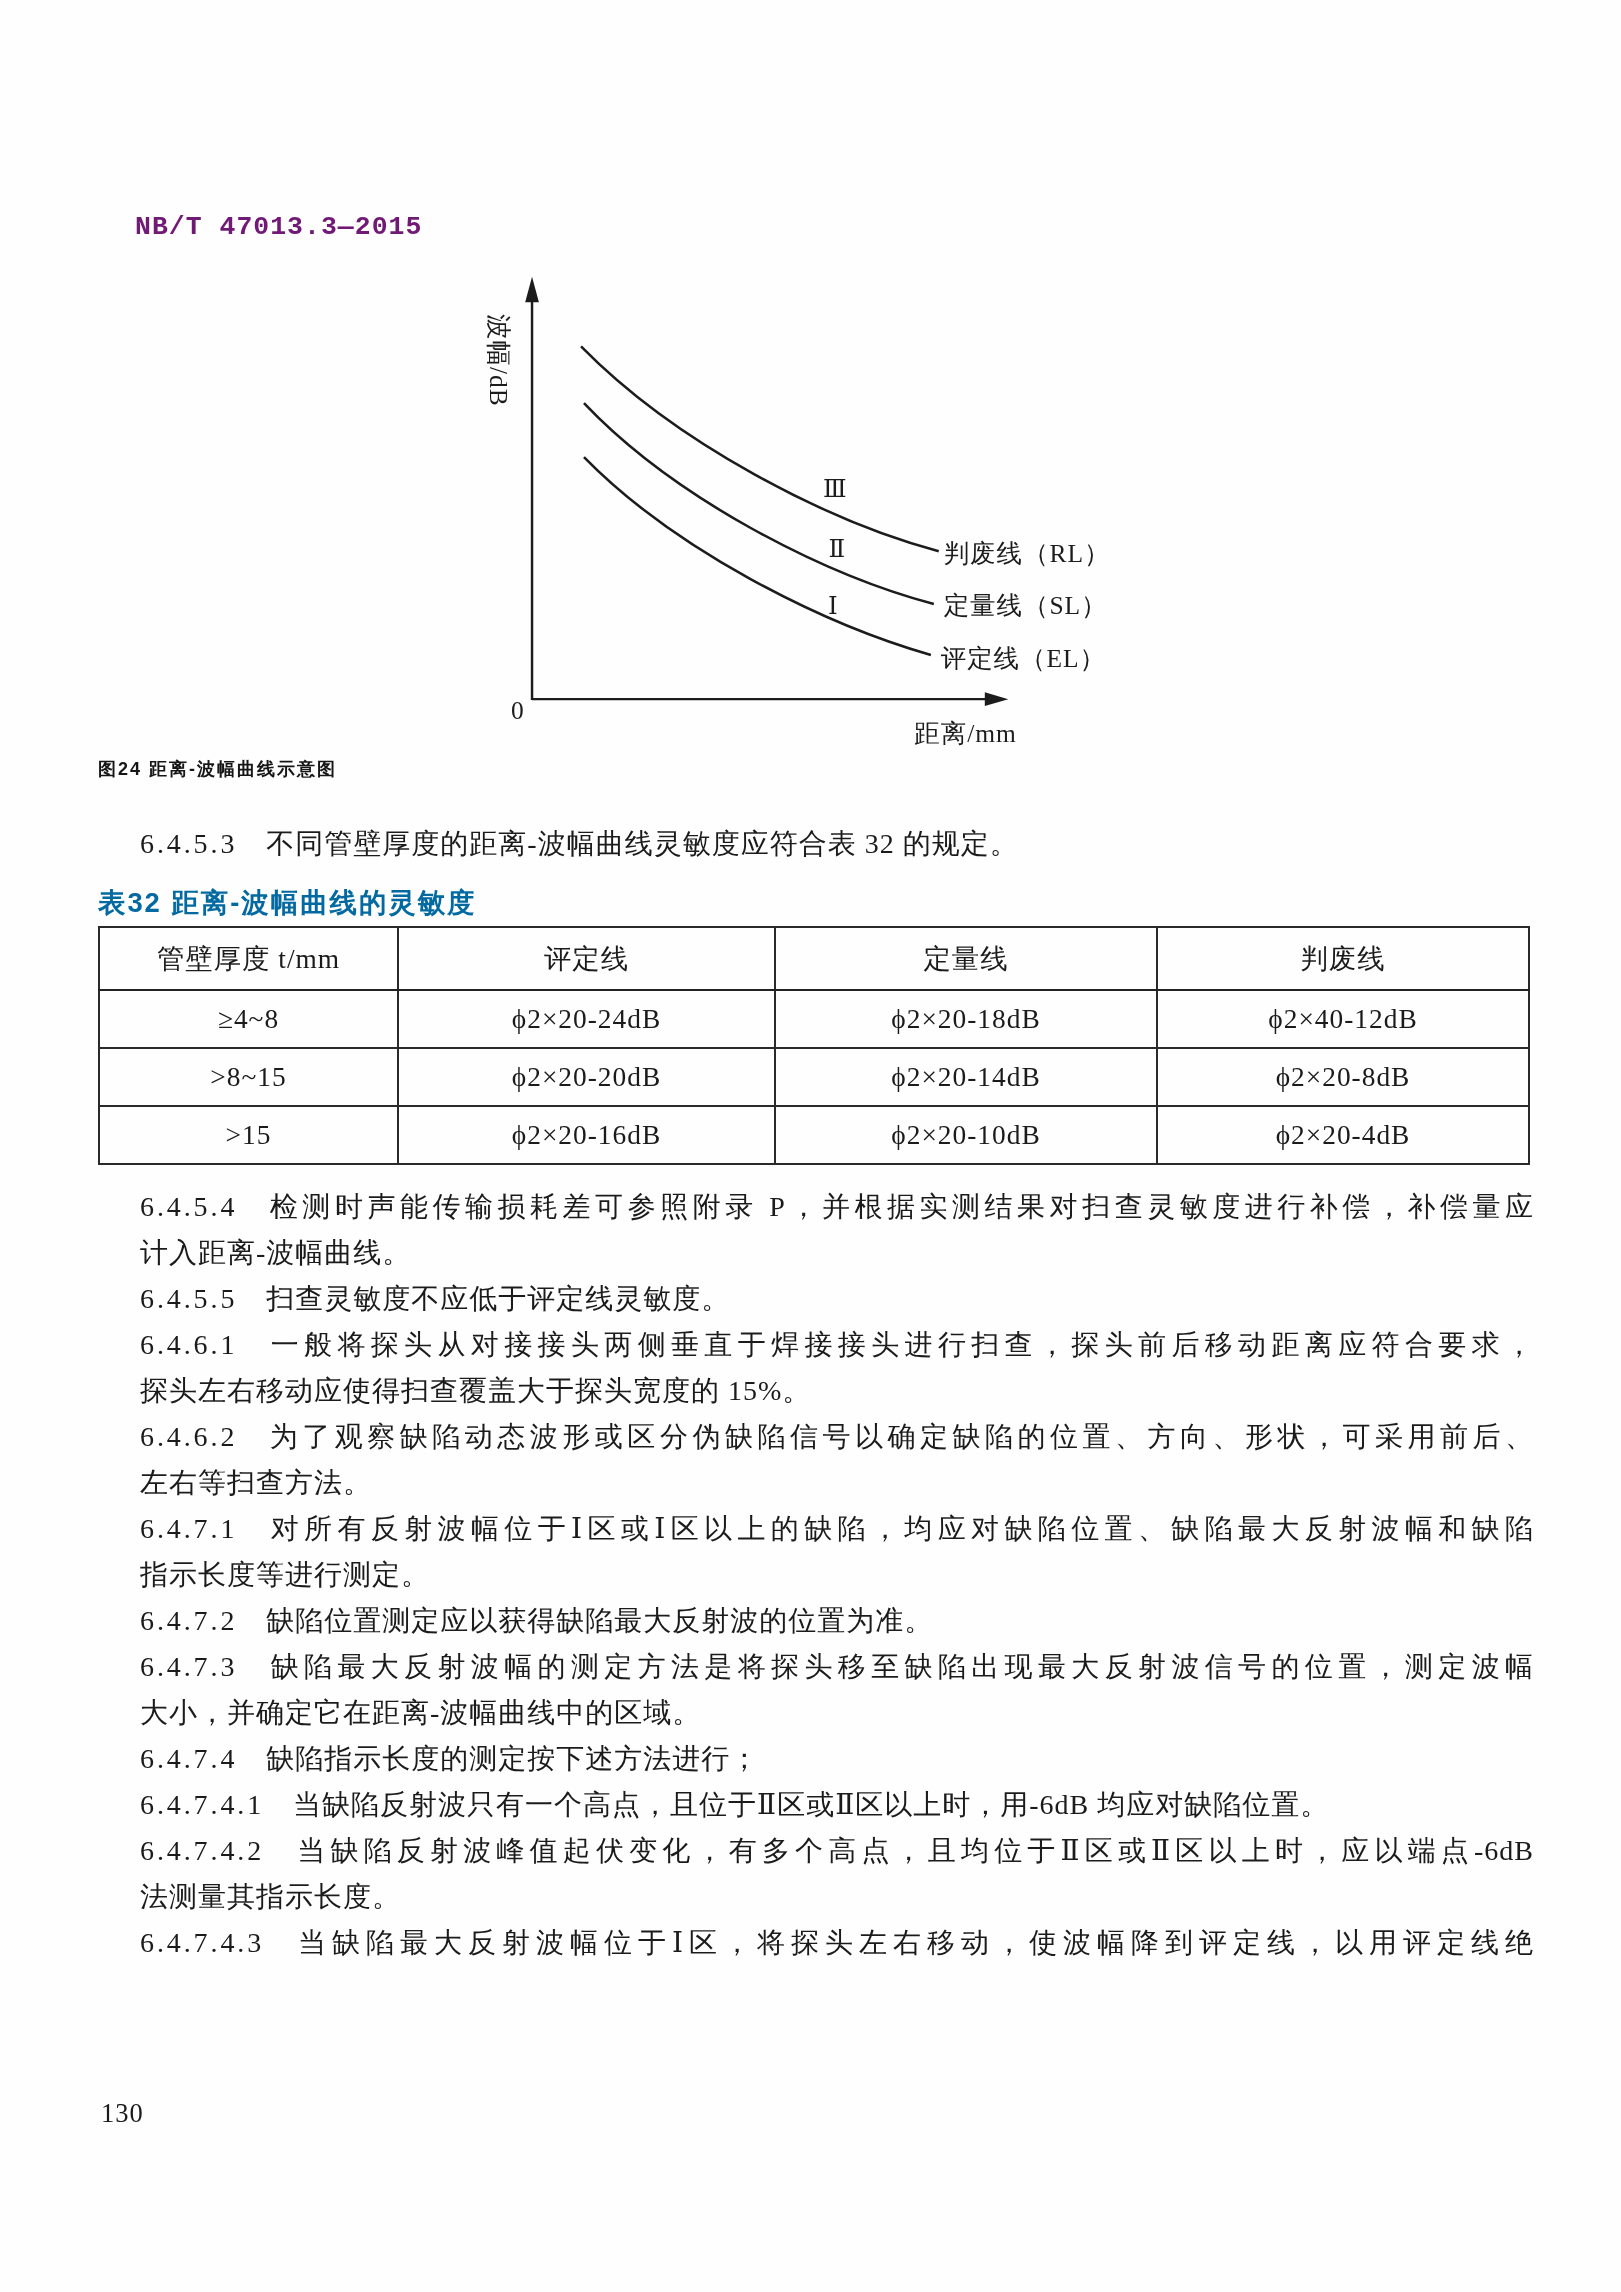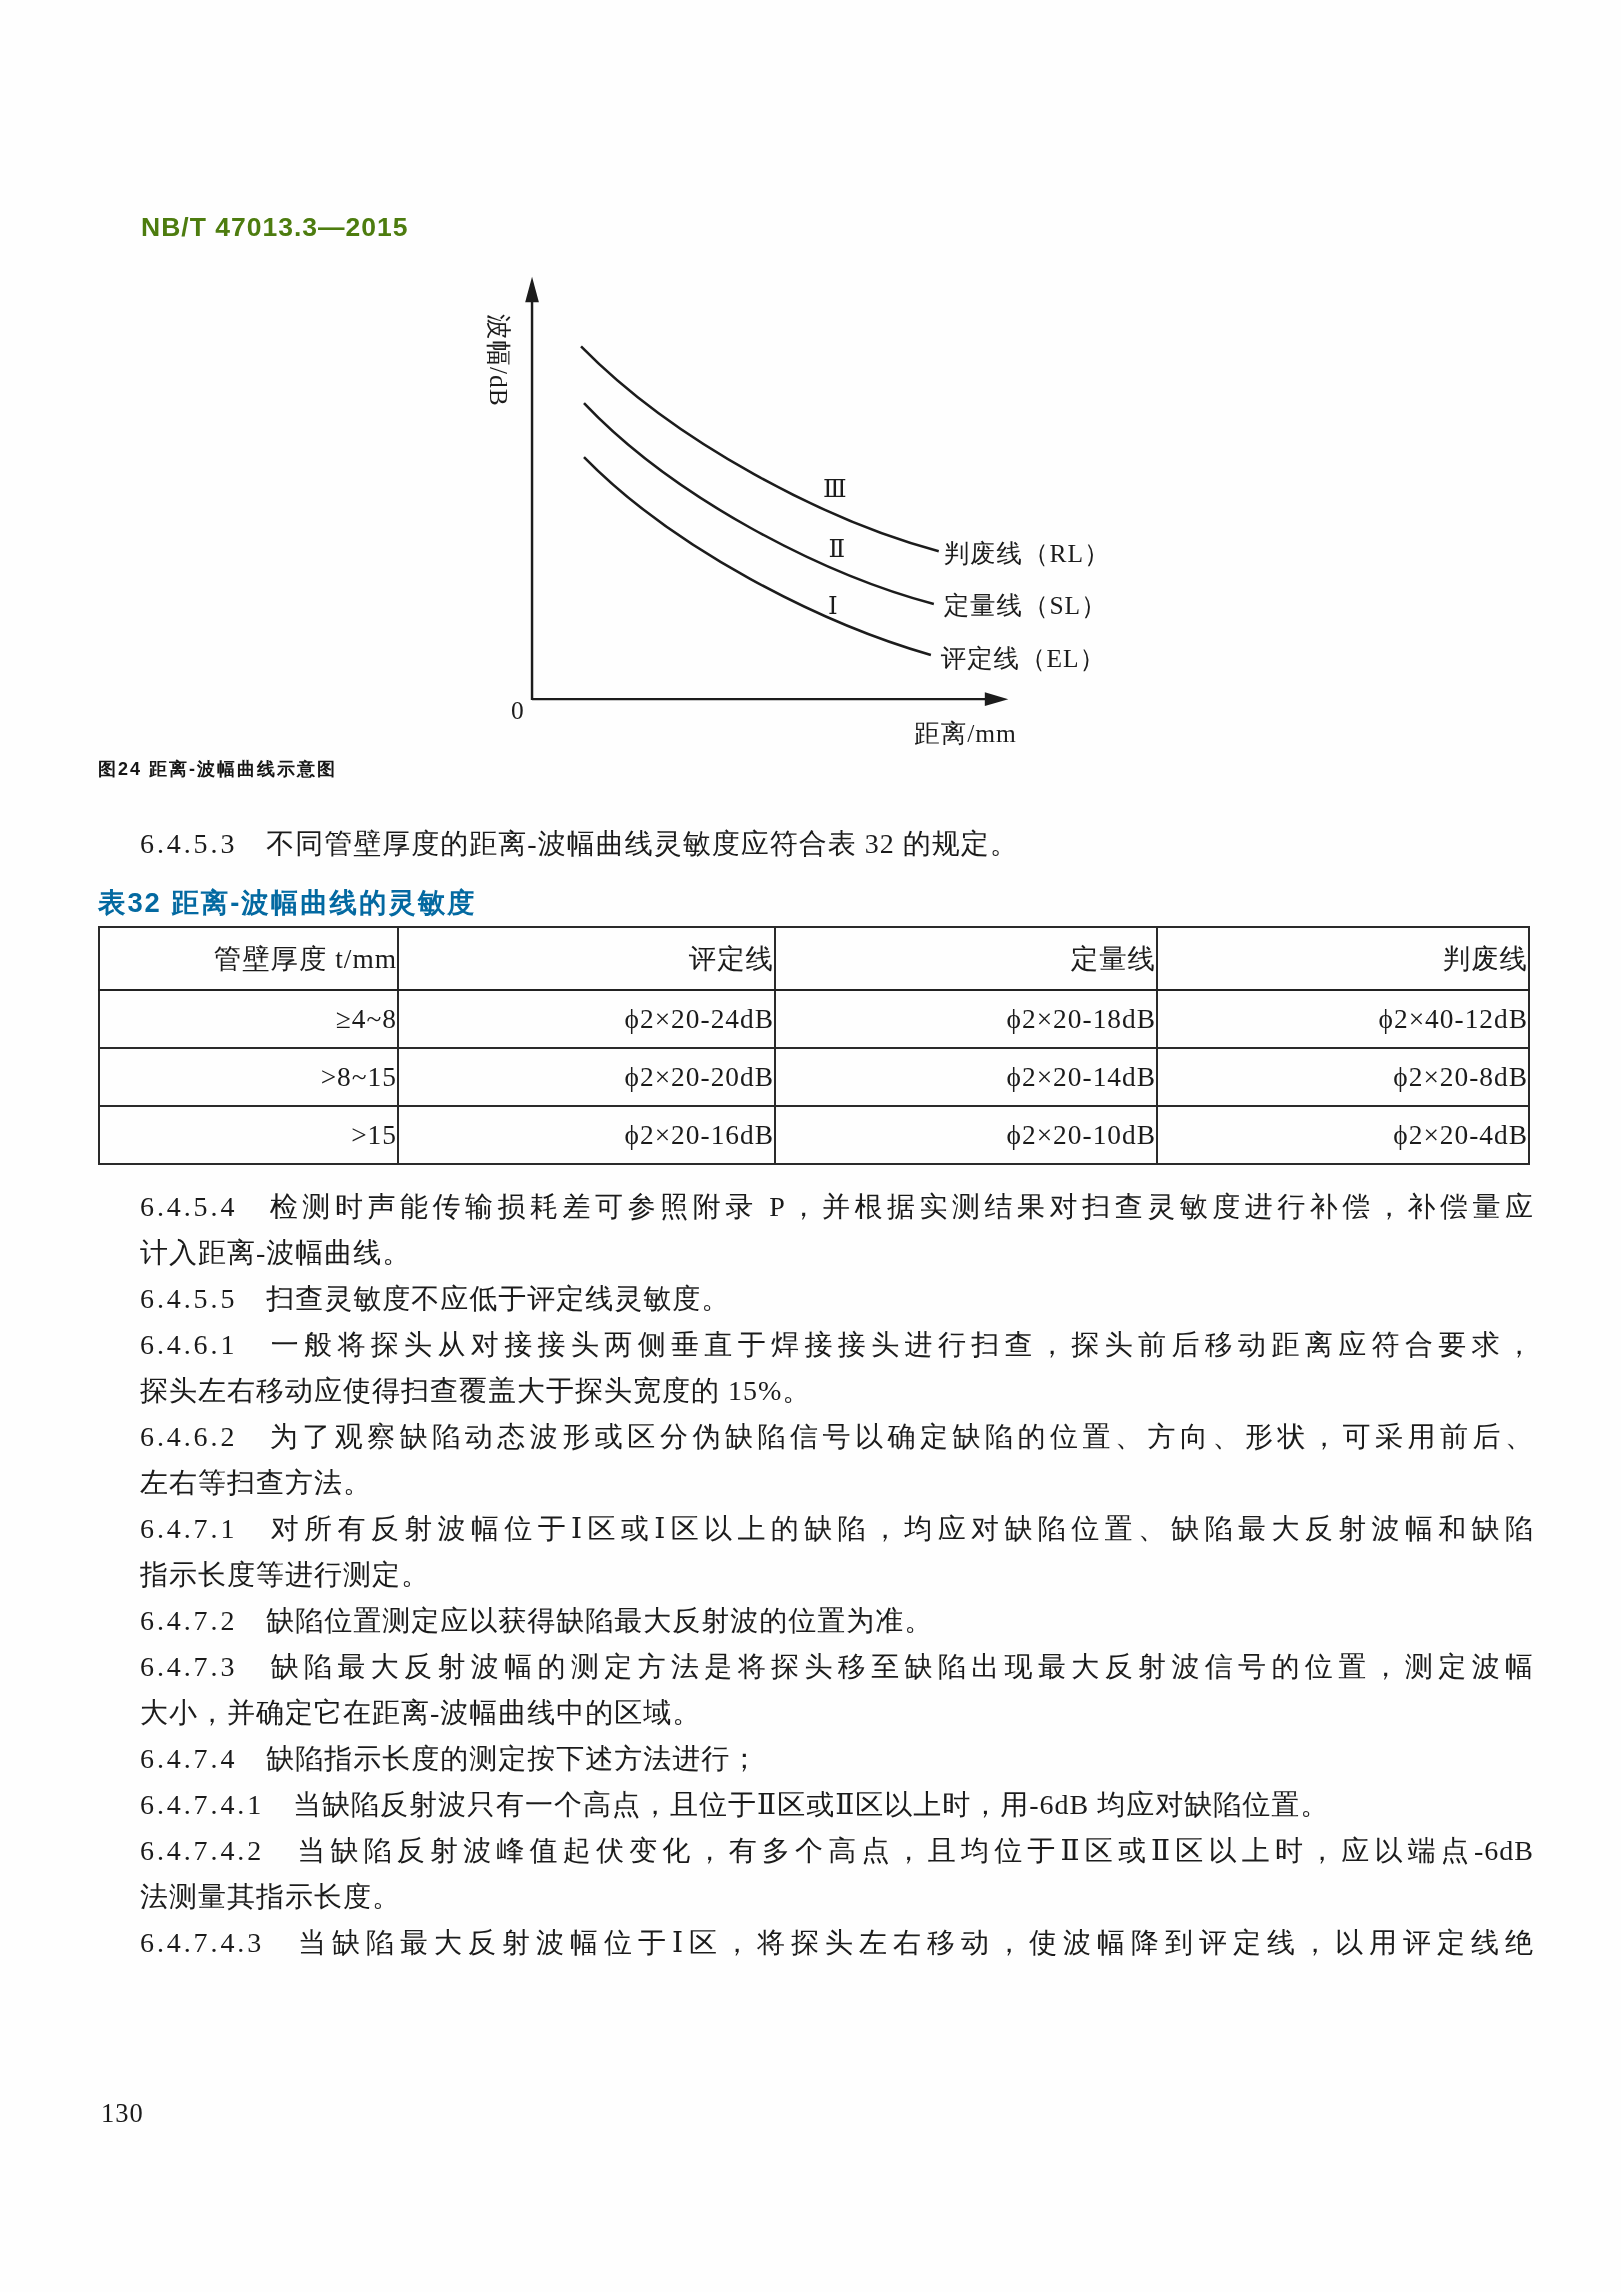--- a/index.html
+++ b/index.html
@@ -5,23 +5,23 @@
   html,body{margin:0;padding:0;background:#e8e8e8;}
   #page{
     position:relative;
     width:1621px;height:2293px;
     background:#fefefe;
     font-family:"Liberation Serif","DejaVu Serif",serif;
     color:#1b1b1b;
     overflow:hidden;
   }
   .doc-header{
-    position:absolute;left:141px;top:212px;
-    font-family:Liberation Sans, sans-serif;
-    font-weight:bold;font-size:26.5px;letter-spacing:1px;color:#4d7c0f;
+    position:absolute;left:135px;top:212px;
+    font-family:Liberation Mono, monospace;
+    font-weight:bold;font-size:26.5px;letter-spacing:1px;color:#701a75;
   }
   #figure-svg{position:absolute;left:431px;top:265px;}
   #figure-svg text{font-family:"Liberation Serif","DejaVu Serif",serif;fill:#1c1c1c;}
   .fig-caption{
     position:absolute;left:98px;top:757px;width:1431px;
     text-align:left;
     font-family:"Liberation Sans","DejaVu Sans",sans-serif;
     font-weight:bold;font-size:18px;letter-spacing:2px;color:#161616;
   }
   .clause-line{
@@ -35,21 +35,21 @@
     font-weight:bold;font-size:27.4px;letter-spacing:2px;color:#0369a1;
   }
   table.sens{
     position:absolute;left:98px;top:926px;
     width:1431px;border-collapse:collapse;
     font-size:27.4px;color:#1b1b1b;
     table-layout:fixed;
   }
   table.sens td{
     border:2px solid #2a2a2a;
-    text-align:right;vertical-align:middle;
+    text-align:center;vertical-align:middle;
     letter-spacing:1px;
     height:56px;padding:0;
   }
   table.sens tr.hdr td{height:61px;border-bottom:2.9px solid #222;}
   table.sens{border:2.9px solid #222;}
   table.sens td{border-bottom-width:2.9px;}
   .body-block{position:absolute;left:140px;top:1184px;width:1394px;}
   .line{
     height:46px;line-height:46px;
     font-size:28px;letter-spacing:1px;

